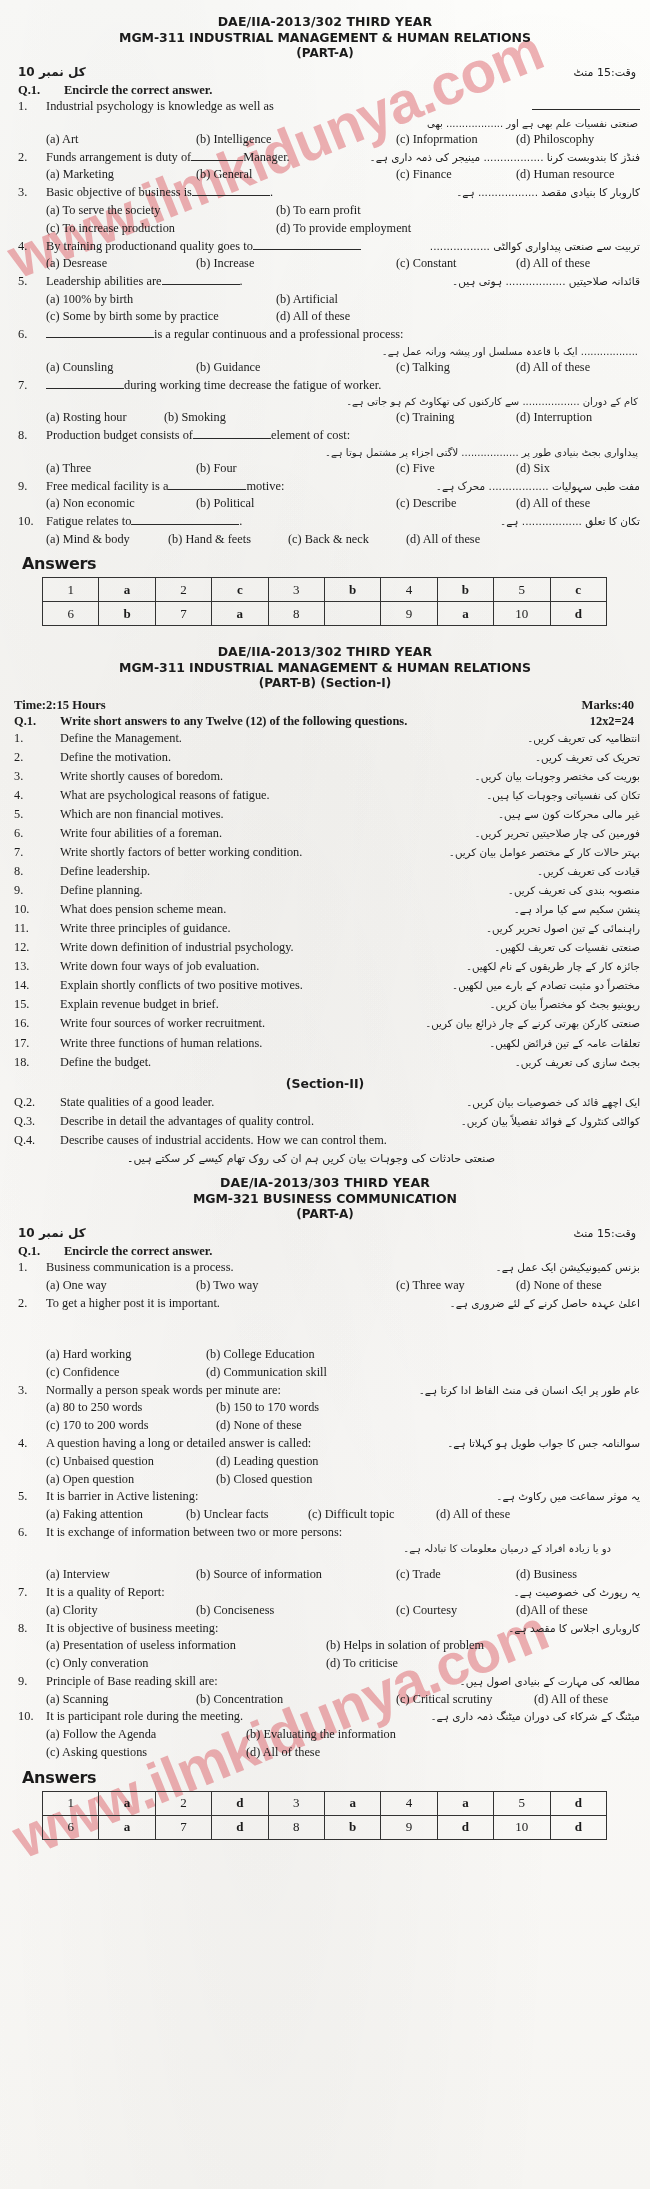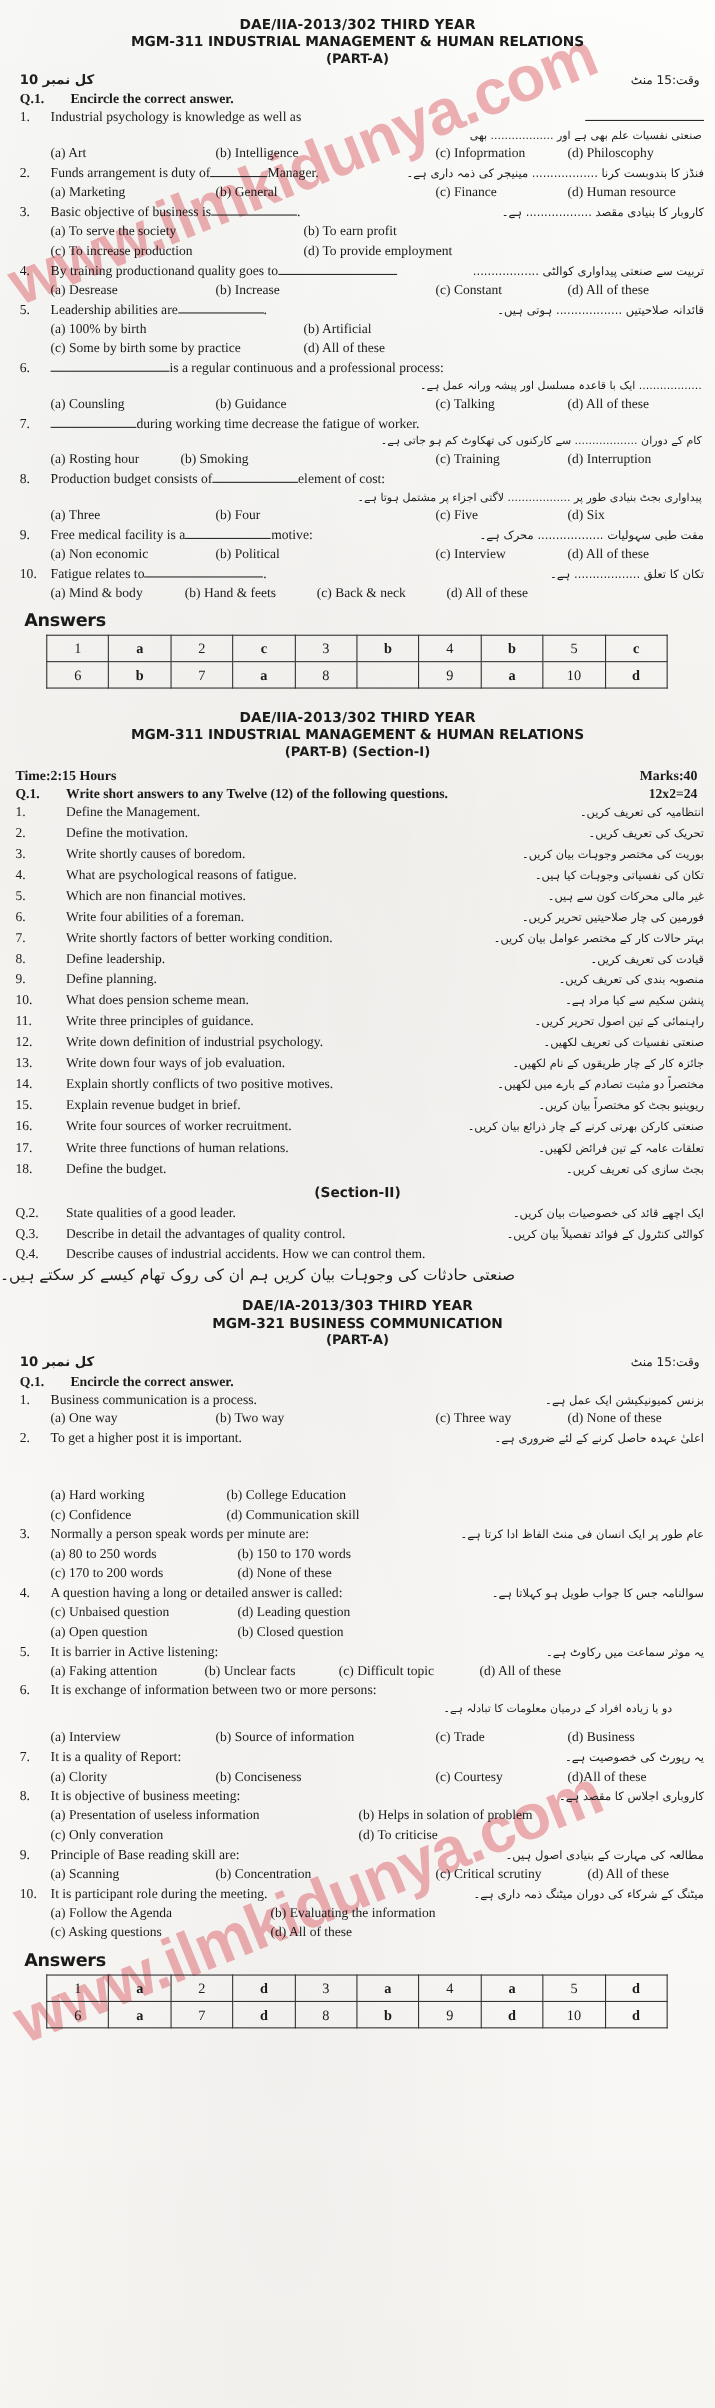--- a/index.html
+++ b/index.html
@@ -172,23 +172,23 @@
     font-family: "DejaVu Sans", sans-serif;
     font-size: 12.5px; padding: 4px 0 2px 0;
   }
   .note-row {
     display: flex; padding: 0 16px 0 14px;
     font-weight: 700; font-size: 12.4px;
   }
   .note-row .lbl { width: 46px; flex: 0 0 46px; }
   .note-row .mk { margin-left: auto; }
   .ur-block {
-    direction: rtl; text-align: left;
+    direction: rtl; text-align: center;
     font-family: "DejaVu Sans", sans-serif;
-    font-size: 14px; padding: 0 28px 0 0; line-height: 1.55;
+    font-size: 11px; padding: 0 28px 0 0; line-height: 1.55;
   }
   .sp4 { height: 4px; }
   .sp8 { height: 8px; }
   .sp10 { height: 10px; }
   .sp14 { height: 14px; }
   .sp18 { height: 18px; }
 </style>
 </head>
 <body>
 
@@ -336,21 +336,21 @@
     <div class="q">
       <span class="num">9.</span>
       <span class="body">
         <span><span class="stem">Free medical facility is a</span><span class="blank b-md"></span><span>motive:</span></span>
         <span class="urdu">مفت طبی سہولیات .................. محرک ہے۔</span>
       </span>
     </div>
     <div class="opts">
       <span class="o-a">(a) Non economic</span>
       <span class="o-b">(b) Political</span>
-      <span class="o-c">(c) Interview</span>
+      <span class="o-c">(c) Describe</span>
       <span class="o-d">(d) All of these</span>
     </div>
 
     <div class="q">
       <span class="num">10.</span>
       <span class="body">
         <span><span class="stem">Fatigue relates to</span><span class="blank b-lg"></span><span>.</span></span>
         <span class="urdu">تکان کا تعلق .................. ہے۔</span>
       </span>
     </div>

